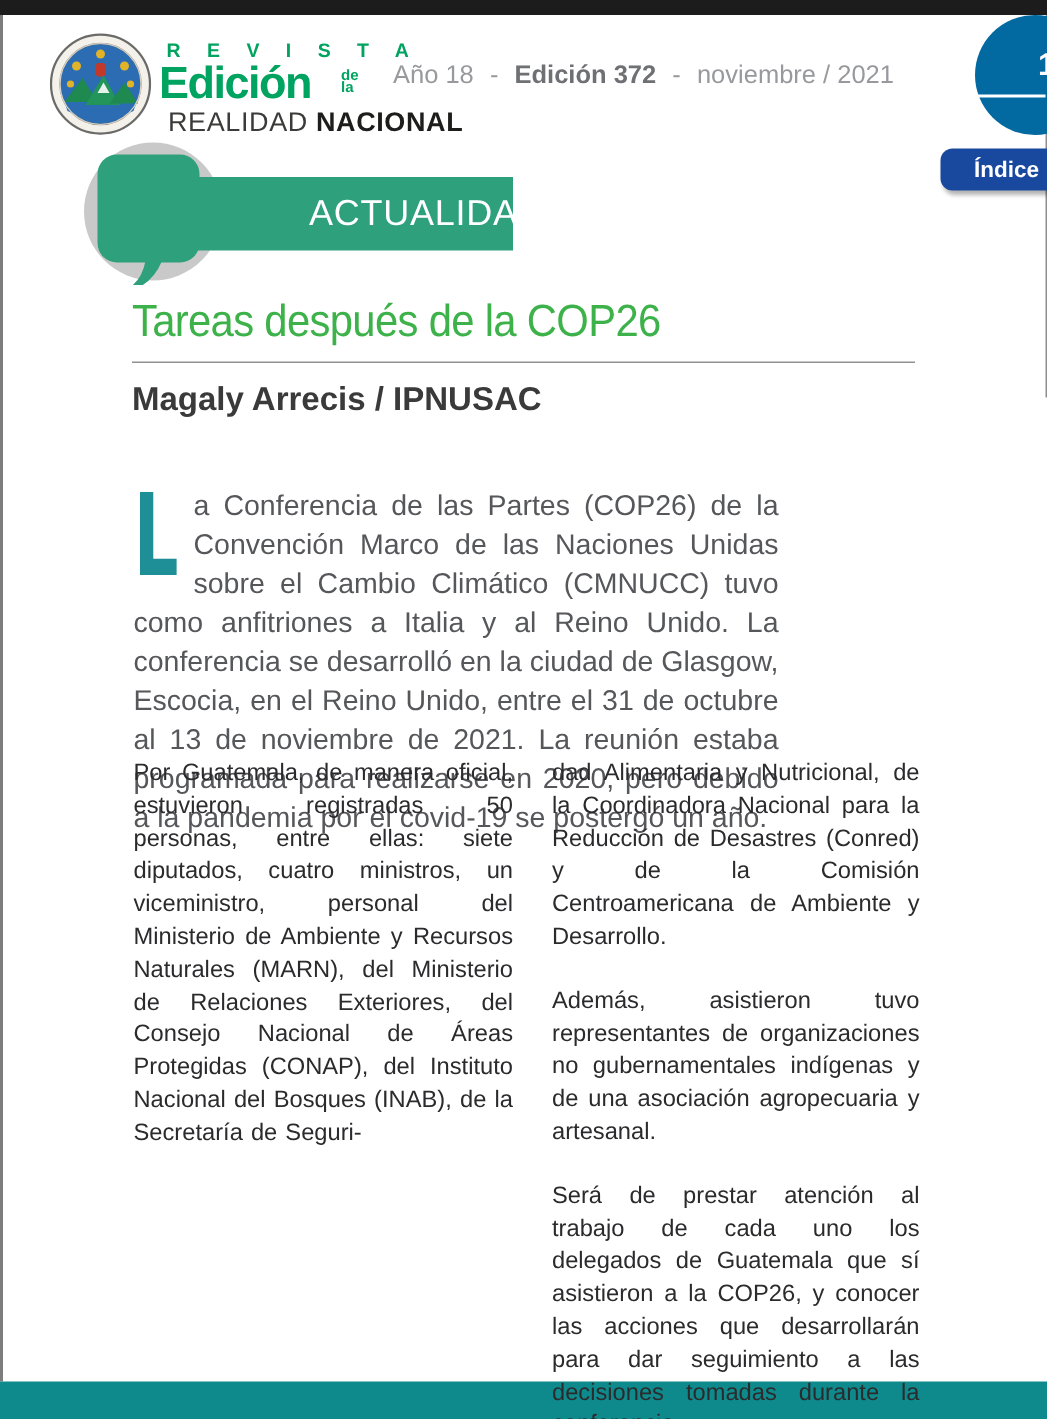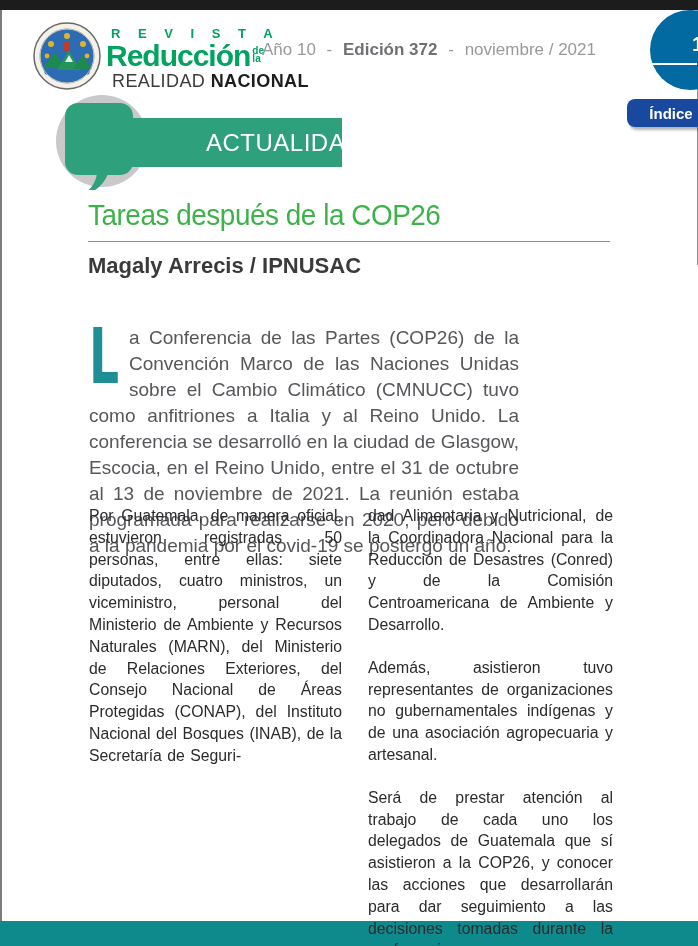--- a/index.html
+++ b/index.html
@@ -11,21 +11,21 @@
   .right-edge{position:absolute;right:0;top:10px;width:1px;height:255px;background:#8f8f8f;}
   .bottombar{position:absolute;bottom:0;left:0;width:698px;height:25px;background:#0f8a8c;}
 
   
   .logo{position:absolute;left:33px;top:22px;display:flex;align-items:flex-start;}
   .seal{width:68px;height:68px;flex:0 0 auto;}
   .wordmark{margin-left:5px;padding-top:4px;}
   .revista{color:#00a35f;font-size:13px;font-weight:bold;letter-spacing:7px;margin-left:5px;}
   .analisis-row{display:flex;align-items:flex-start;margin-top:1px;}
   .analisis{color:#00a35f;font-size:30px;font-weight:bold;letter-spacing:-1px;line-height:28px;}
-  .dela{color:#00a35f;font-size:10px;font-weight:bold;line-height:8px;width:14px;margin:5px 0 0 2px;text-align:left;}
+  .dela{color:#00a35f;font-size:10px;font-weight:bold;line-height:8px;width:14px;margin:5px 0 0 20px;text-align:left;}
   .realidad-row{font-size:18px;color:#3b3b3a;letter-spacing:0.4px;margin:1px 0 0 6px;white-space:nowrap;}
   .realidad-row .nacional{font-weight:bold;color:#1d1d1b;}
 
   
   .meta{position:absolute;top:40px;right:102px;font-size:17px;color:#97999c;white-space:nowrap;}
   .meta .bold{color:#6f7073;font-weight:bold;}
   .meta .sep{margin:0 6px;}
 
   
   .pagecircle{position:absolute;left:650px;top:10px;width:80px;height:80px;border-radius:50%;
@@ -83,33 +83,33 @@
       <circle cx="18" cy="22" r="3" fill="#e0b32b"></circle>
       <circle cx="50" cy="22" r="3" fill="#e0b32b"></circle>
       <circle cx="14" cy="34" r="2.4" fill="#e0b32b"></circle>
       <circle cx="54" cy="34" r="2.4" fill="#e0b32b"></circle>
       <rect x="31" y="20" width="6" height="9" rx="1.5" fill="#c0392b"></rect>
       <circle cx="34" cy="34" r="27" fill="none" stroke="#d8d4c8" stroke-width="0.8"></circle>
     </svg>
     <div class="wordmark">
       <div class="revista">R E V I S T A</div>
       <div class="analisis-row">
-        <span class="analisis">Reducción</span>
+        <span class="analisis">Edición</span>
         <span class="dela">de la</span>
       </div>
       <div class="realidad-row">
         <span>REALIDAD</span>
         <span> </span>
         <span class="nacional">NACIONAL</span>
       </div>
     </div>
   </div>
 
   <div class="meta">
-    <span>Año 10</span>
+    <span>Año 18</span>
     <span class="sep">-</span>
     <span class="bold">Edición 372</span>
     <span class="sep">-</span>
     <span>noviembre / 2021</span>
   </div>
 
   <div class="pagecircle">
     <span class="pagenum">130</span>
   </div>
   <div class="page-underline"></div>

